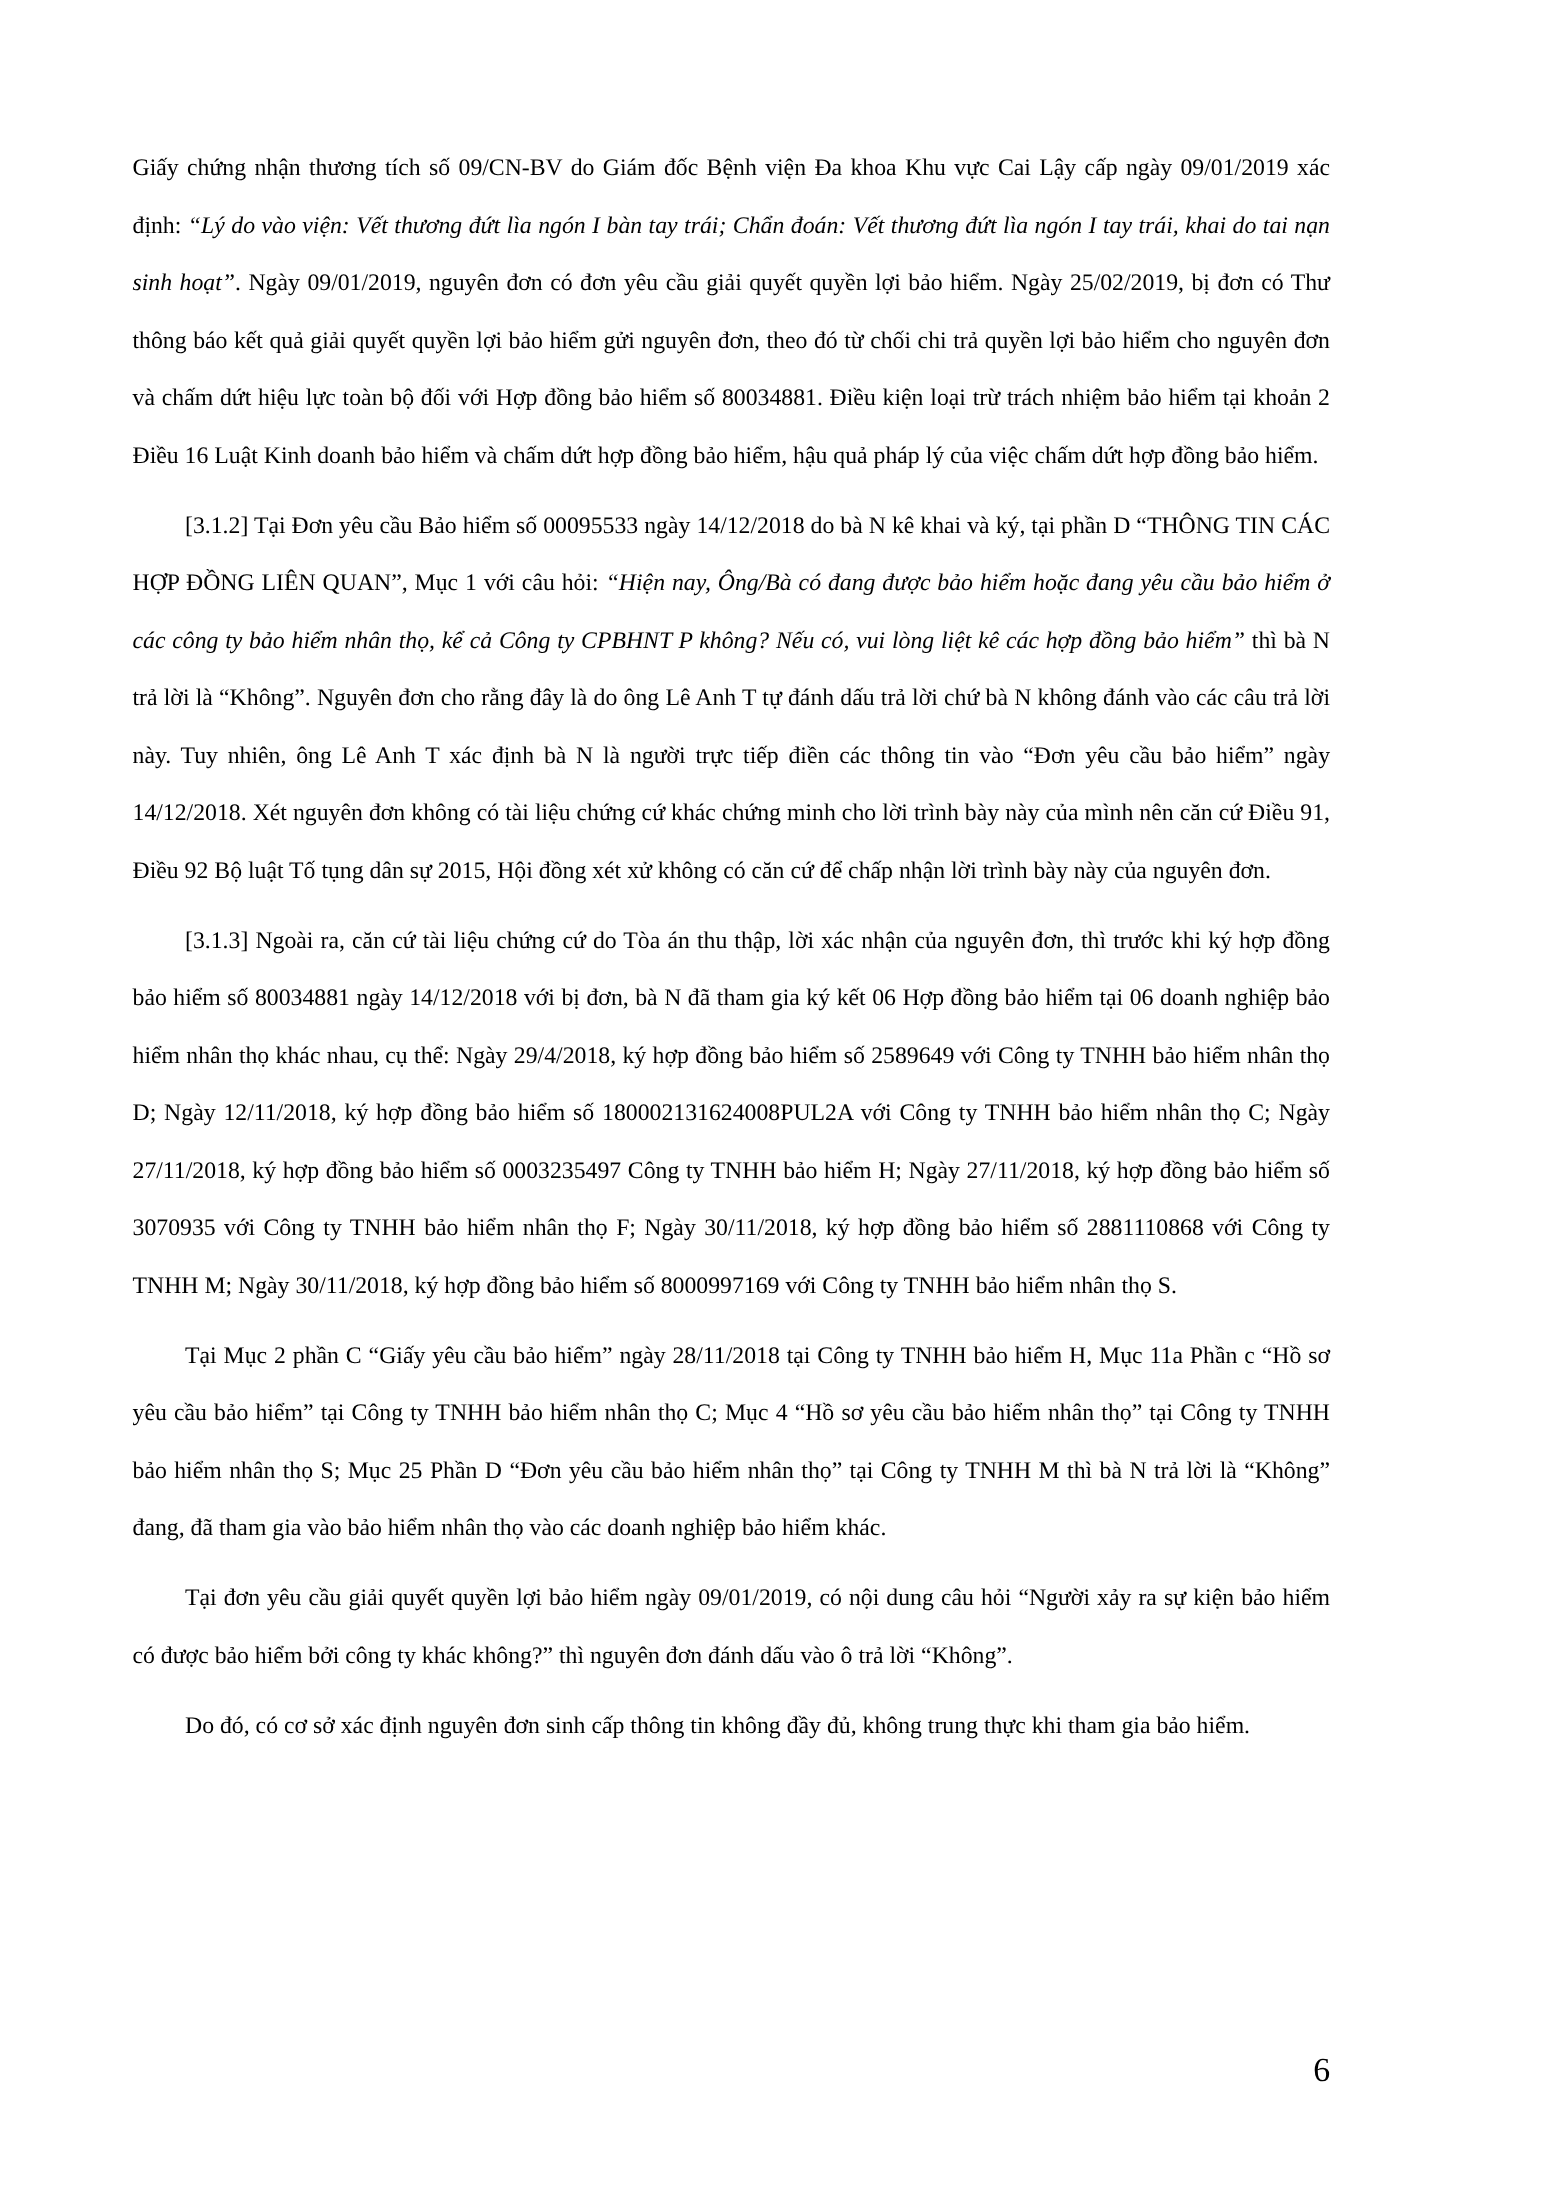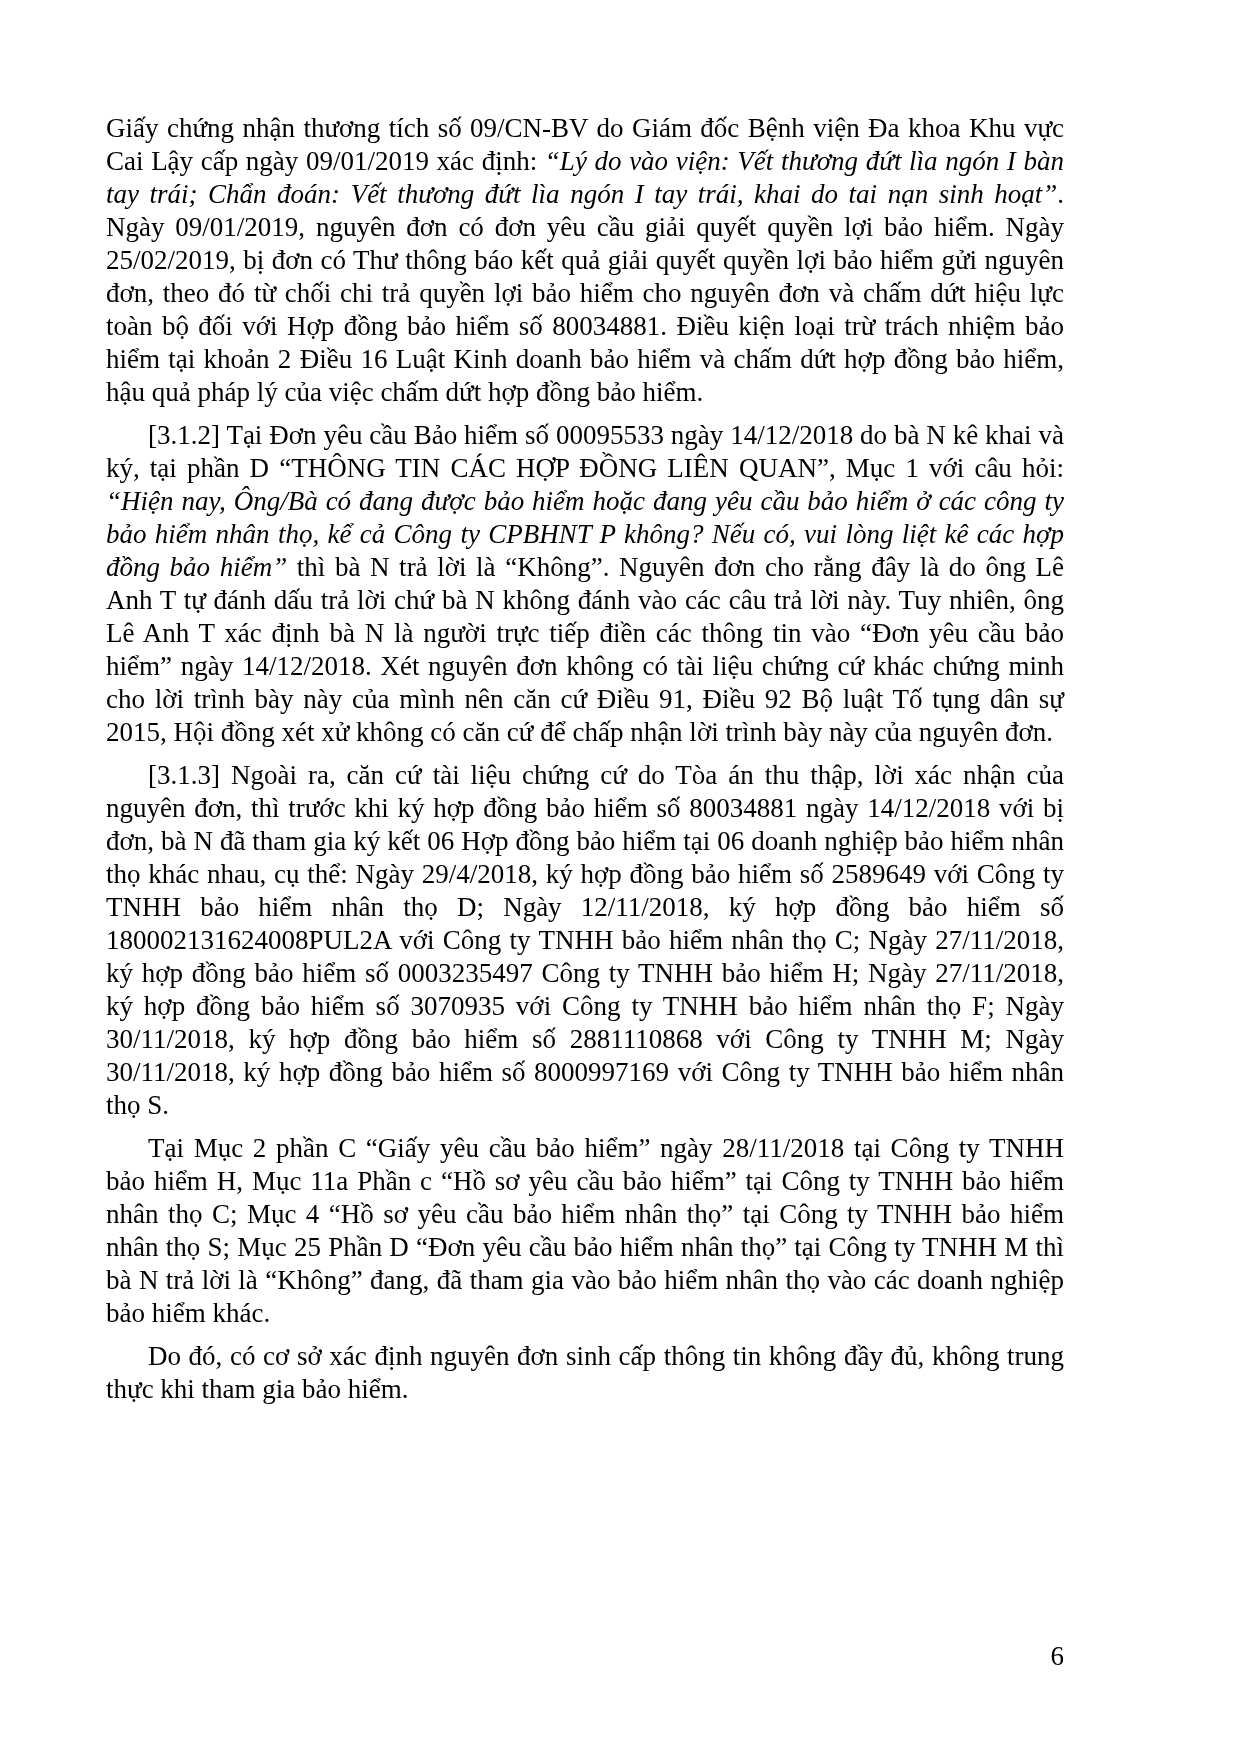--- a/index.html
+++ b/index.html
@@ -14,22 +14,22 @@
     background: #ffffff;
     overflow: hidden;
     font-family: "Liberation Serif", "DejaVu Serif", serif;
     color: #000000;
   }
   .text-block {
     position: absolute;
     left: 106px;
     top: 112px;
     width: 958px;
-    font-size: 27px;
-    line-height: 33px;
+    font-size: 19px;
+    line-height: 46px;
     text-align: justify;
     text-justify: inter-word;
   }
   .para {
     margin: 0 0 10px 0;
     text-indent: 42px;
   }
   .para.no-indent {
     text-indent: 0;
   }
@@ -48,16 +48,17 @@
 </style>
 </head>
 <body>
 
 <div class="page">
   <div class="text-block" id="doc-body">
       <p class="para no-indent"><span class="run-normal">Giấy chứng nhận thương tích số 09/CN-BV do Giám đốc Bệnh viện Đa khoa Khu vực Cai Lậy cấp ngày 09/01/2019  xác định: </span><span class="run-italic">“Lý do vào viện: Vết thương đứt lìa ngón I bàn tay trái; Chẩn đoán: Vết thương đứt lìa ngón I tay trái, khai do tai nạn sinh hoạt”</span><span class="run-normal">. Ngày 09/01/2019, nguyên đơn có đơn yêu cầu giải quyết quyền lợi bảo hiểm. Ngày 25/02/2019, bị đơn có Thư thông báo kết quả giải quyết quyền lợi bảo hiểm gửi nguyên đơn, theo đó từ chối chi trả quyền lợi bảo hiểm cho nguyên đơn và chấm dứt hiệu lực toàn bộ đối với Hợp đồng bảo hiểm số 80034881. Điều kiện loại trừ trách nhiệm bảo hiểm tại khoản 2 Điều 16 Luật Kinh doanh bảo hiểm và chấm dứt hợp đồng bảo hiểm, hậu quả pháp lý của việc chấm dứt hợp đồng bảo hiểm.</span></p>
       <p class="para"><span class="run-normal">[3.1.2] Tại Đơn yêu cầu Bảo hiểm số 00095533 ngày 14/12/2018 do bà N kê khai và ký, tại phần D “THÔNG TIN CÁC HỢP ĐỒNG LIÊN QUAN”, Mục 1 với câu hỏi: </span><span class="run-italic">“Hiện nay, Ông/Bà có đang được bảo hiểm hoặc đang yêu cầu bảo hiểm ở các công ty bảo hiểm nhân thọ, kể cả Công ty CPBHNT P không? Nếu có, vui lòng liệt kê các hợp đồng bảo hiểm”</span><span class="run-normal"> thì bà N trả lời là “Không”. Nguyên đơn cho rằng đây là do ông Lê Anh T tự đánh dấu trả lời chứ bà N không đánh vào các câu trả lời này. Tuy nhiên, ông Lê Anh T xác định bà N là người trực tiếp điền các thông tin vào “Đơn yêu cầu bảo hiểm” ngày 14/12/2018. Xét nguyên đơn không có tài liệu chứng cứ khác chứng minh cho lời trình bày này của mình nên căn cứ Điều 91, Điều 92 Bộ luật Tố tụng dân sự 2015, Hội đồng xét xử không có căn cứ để chấp nhận lời trình bày này của nguyên đơn.</span></p>
       <p class="para"><span class="run-normal">[3.1.3] Ngoài ra, căn cứ tài liệu chứng cứ do Tòa án thu thập, lời xác nhận của nguyên đơn, thì trước khi ký hợp đồng bảo hiểm số 80034881 ngày 14/12/2018 với bị đơn, bà N đã tham gia ký kết 06 Hợp đồng bảo hiểm tại 06 doanh nghiệp bảo hiểm nhân thọ khác nhau, cụ thể: Ngày 29/4/2018, ký hợp đồng bảo hiểm số 2589649 với Công ty TNHH bảo hiểm nhân thọ D; Ngày 12/11/2018, ký hợp đồng bảo hiểm số 180002131624008PUL2A  với Công ty TNHH bảo hiểm nhân thọ C; Ngày 27/11/2018, ký hợp đồng bảo hiểm số 0003235497 Công ty TNHH bảo hiểm H; Ngày 27/11/2018, ký hợp đồng bảo hiểm số 3070935 với Công ty TNHH bảo hiểm nhân thọ F; Ngày 30/11/2018, ký hợp đồng bảo hiểm số 2881110868 với Công ty TNHH M; Ngày 30/11/2018, ký hợp đồng bảo hiểm số 8000997169 với Công ty TNHH bảo hiểm nhân thọ S.</span></p>
       <p class="para"><span class="run-normal">Tại Mục 2 phần C “Giấy yêu cầu bảo hiểm” ngày 28/11/2018 tại Công ty TNHH bảo hiểm H,  Mục 11a Phần c “Hồ sơ yêu cầu bảo hiểm” tại Công ty TNHH bảo hiểm nhân thọ C; Mục 4 “Hồ sơ yêu cầu bảo hiểm nhân thọ” tại Công ty TNHH bảo hiểm nhân thọ S; Mục 25 Phần D “Đơn yêu cầu bảo hiểm nhân thọ” tại Công ty TNHH M thì bà N trả lời là “Không” đang, đã tham gia vào bảo hiểm nhân thọ vào các doanh nghiệp bảo hiểm khác.</span></p>
+      <p class="para"><span class="run-normal">Tại đơn yêu cầu giải quyết quyền lợi bảo hiểm ngày 09/01/2019, có nội dung câu hỏi “Người xảy ra sự kiện bảo hiểm có được bảo hiểm bởi công ty khác không?” thì nguyên đơn đánh dấu vào ô trả lời “Không”.</span></p>
       <p class="para"><span class="run-normal">Do đó, có cơ sở xác định nguyên đơn sinh cấp thông tin không đầy đủ, không trung thực khi tham gia bảo hiểm.</span></p>
     </div>
   <div class="page-number">6</div>
 </div>
 
 </body></html>

